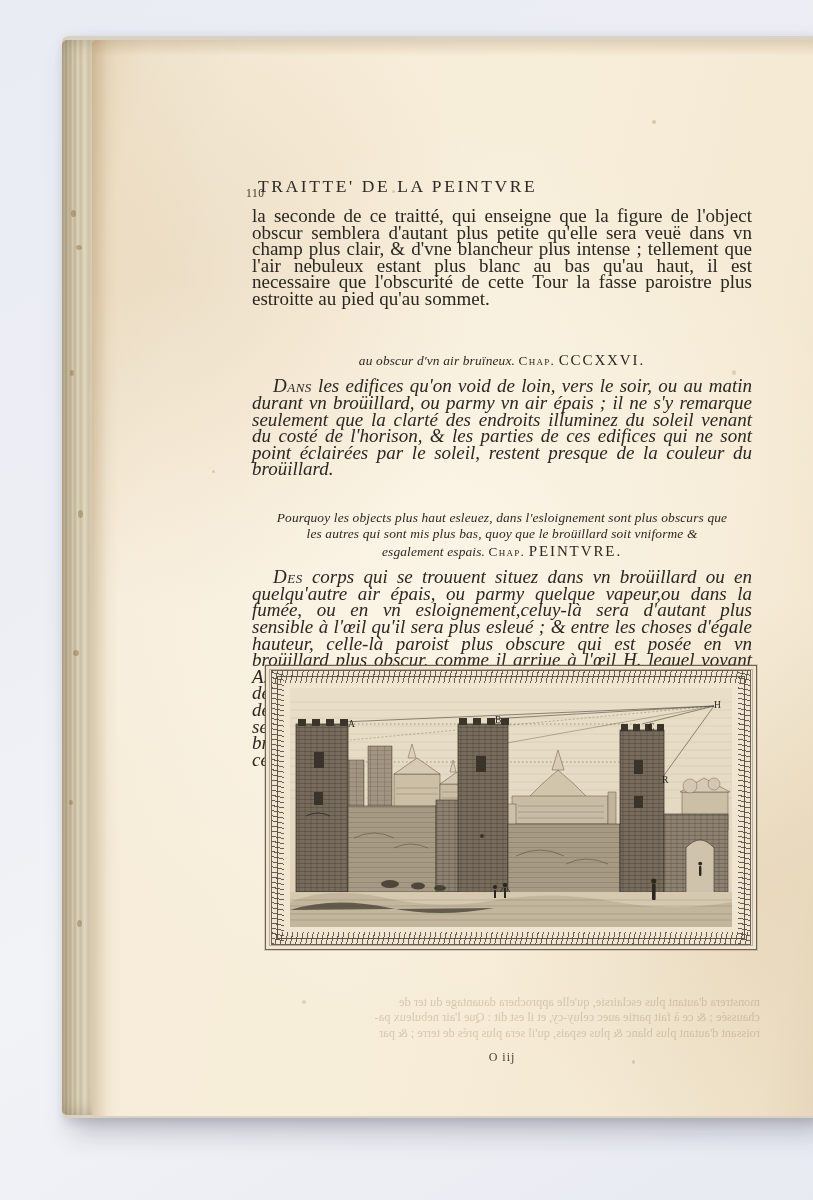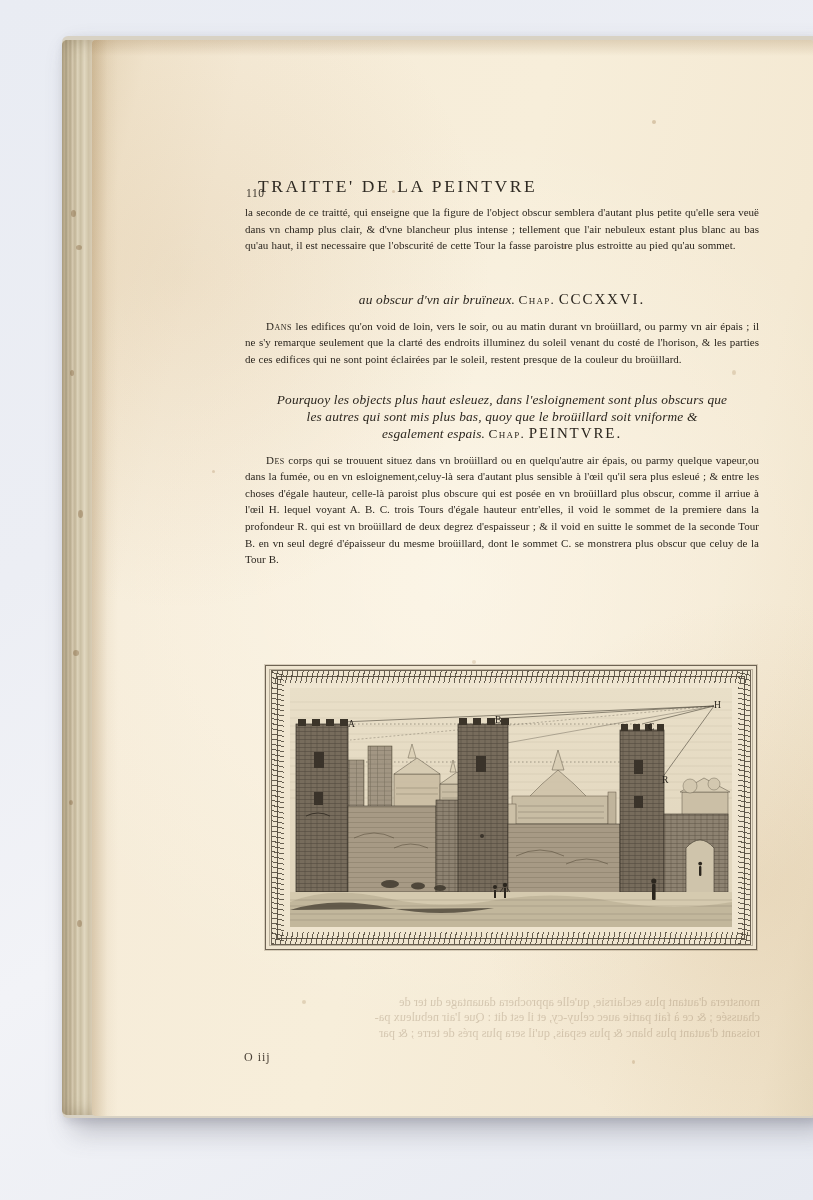--- a/index.html
+++ b/index.html
@@ -52,30 +52,30 @@
   .typeblock{position:absolute;left:152px;top:92px;width:516px;}
 
   .headline{position:relative;height:24px;margin-bottom:4px;margin-top:44px;}
   .folio{position:absolute;left:2px;bottom:1px;
     font-size:11.5px;letter-spacing:.6px;color:#3a342c;
     font-variant:small-caps;}
   .runhead{text-align:left;font-size:17.5px;letter-spacing:2.6px;
     color:#2f2a23;white-space:nowrap;padding-left:14px;}
 
   p.body{
-    margin:1px;
-    font-size:11px;line-height:16.6px;
+    margin:8px;
+    font-size:19px;line-height:16.6px;
     color:#2b261f;
     text-align:justify;
     text-justify:inter-word;
     word-spacing:.4px;
     -webkit-hyphens:none;hyphens:none;
   }
   p.body.first{text-indent:0;}
-  p.body.indent{text-indent:21px;}
+  p.body.indent{text-indent:21px;font-style:italic;}
   p.body .sc{font-variant:small-caps;letter-spacing:.5px;}
 
   .chaphead{
     margin:11px 0 9px 0;
     font-style:italic;
     font-size:13.4px;line-height:16.4px;
     text-align:center;
     color:#2b261f;
     letter-spacing:.15px;
   }
@@ -112,21 +112,21 @@
   .figlabel{position:absolute;font-size:9.6px;color:#241f19;
     font-family:"Liberation Serif",serif;letter-spacing:.3px;}
 
   
   .bleed{position:absolute;left:152px;top:955px;width:516px;
     transform:scaleX(-1);
     opacity:.30;
     color:#8a7257;
     font-size:12.4px;line-height:15.4px;text-align:justify;}
   .signature{position:absolute;left:152px;top:1010px;width:516px;
-    text-align:left;font-size:12px;color:#4a4136;letter-spacing:1px;}
+    text-align:center;font-size:12px;color:#4a4136;letter-spacing:1px;}
 </style>
 </head>
 <body>
 
 <div id="scene">
 
   <div class="backdrop"></div>
   <div class="book-shadow"></div>
 
   <div class="gutter">

